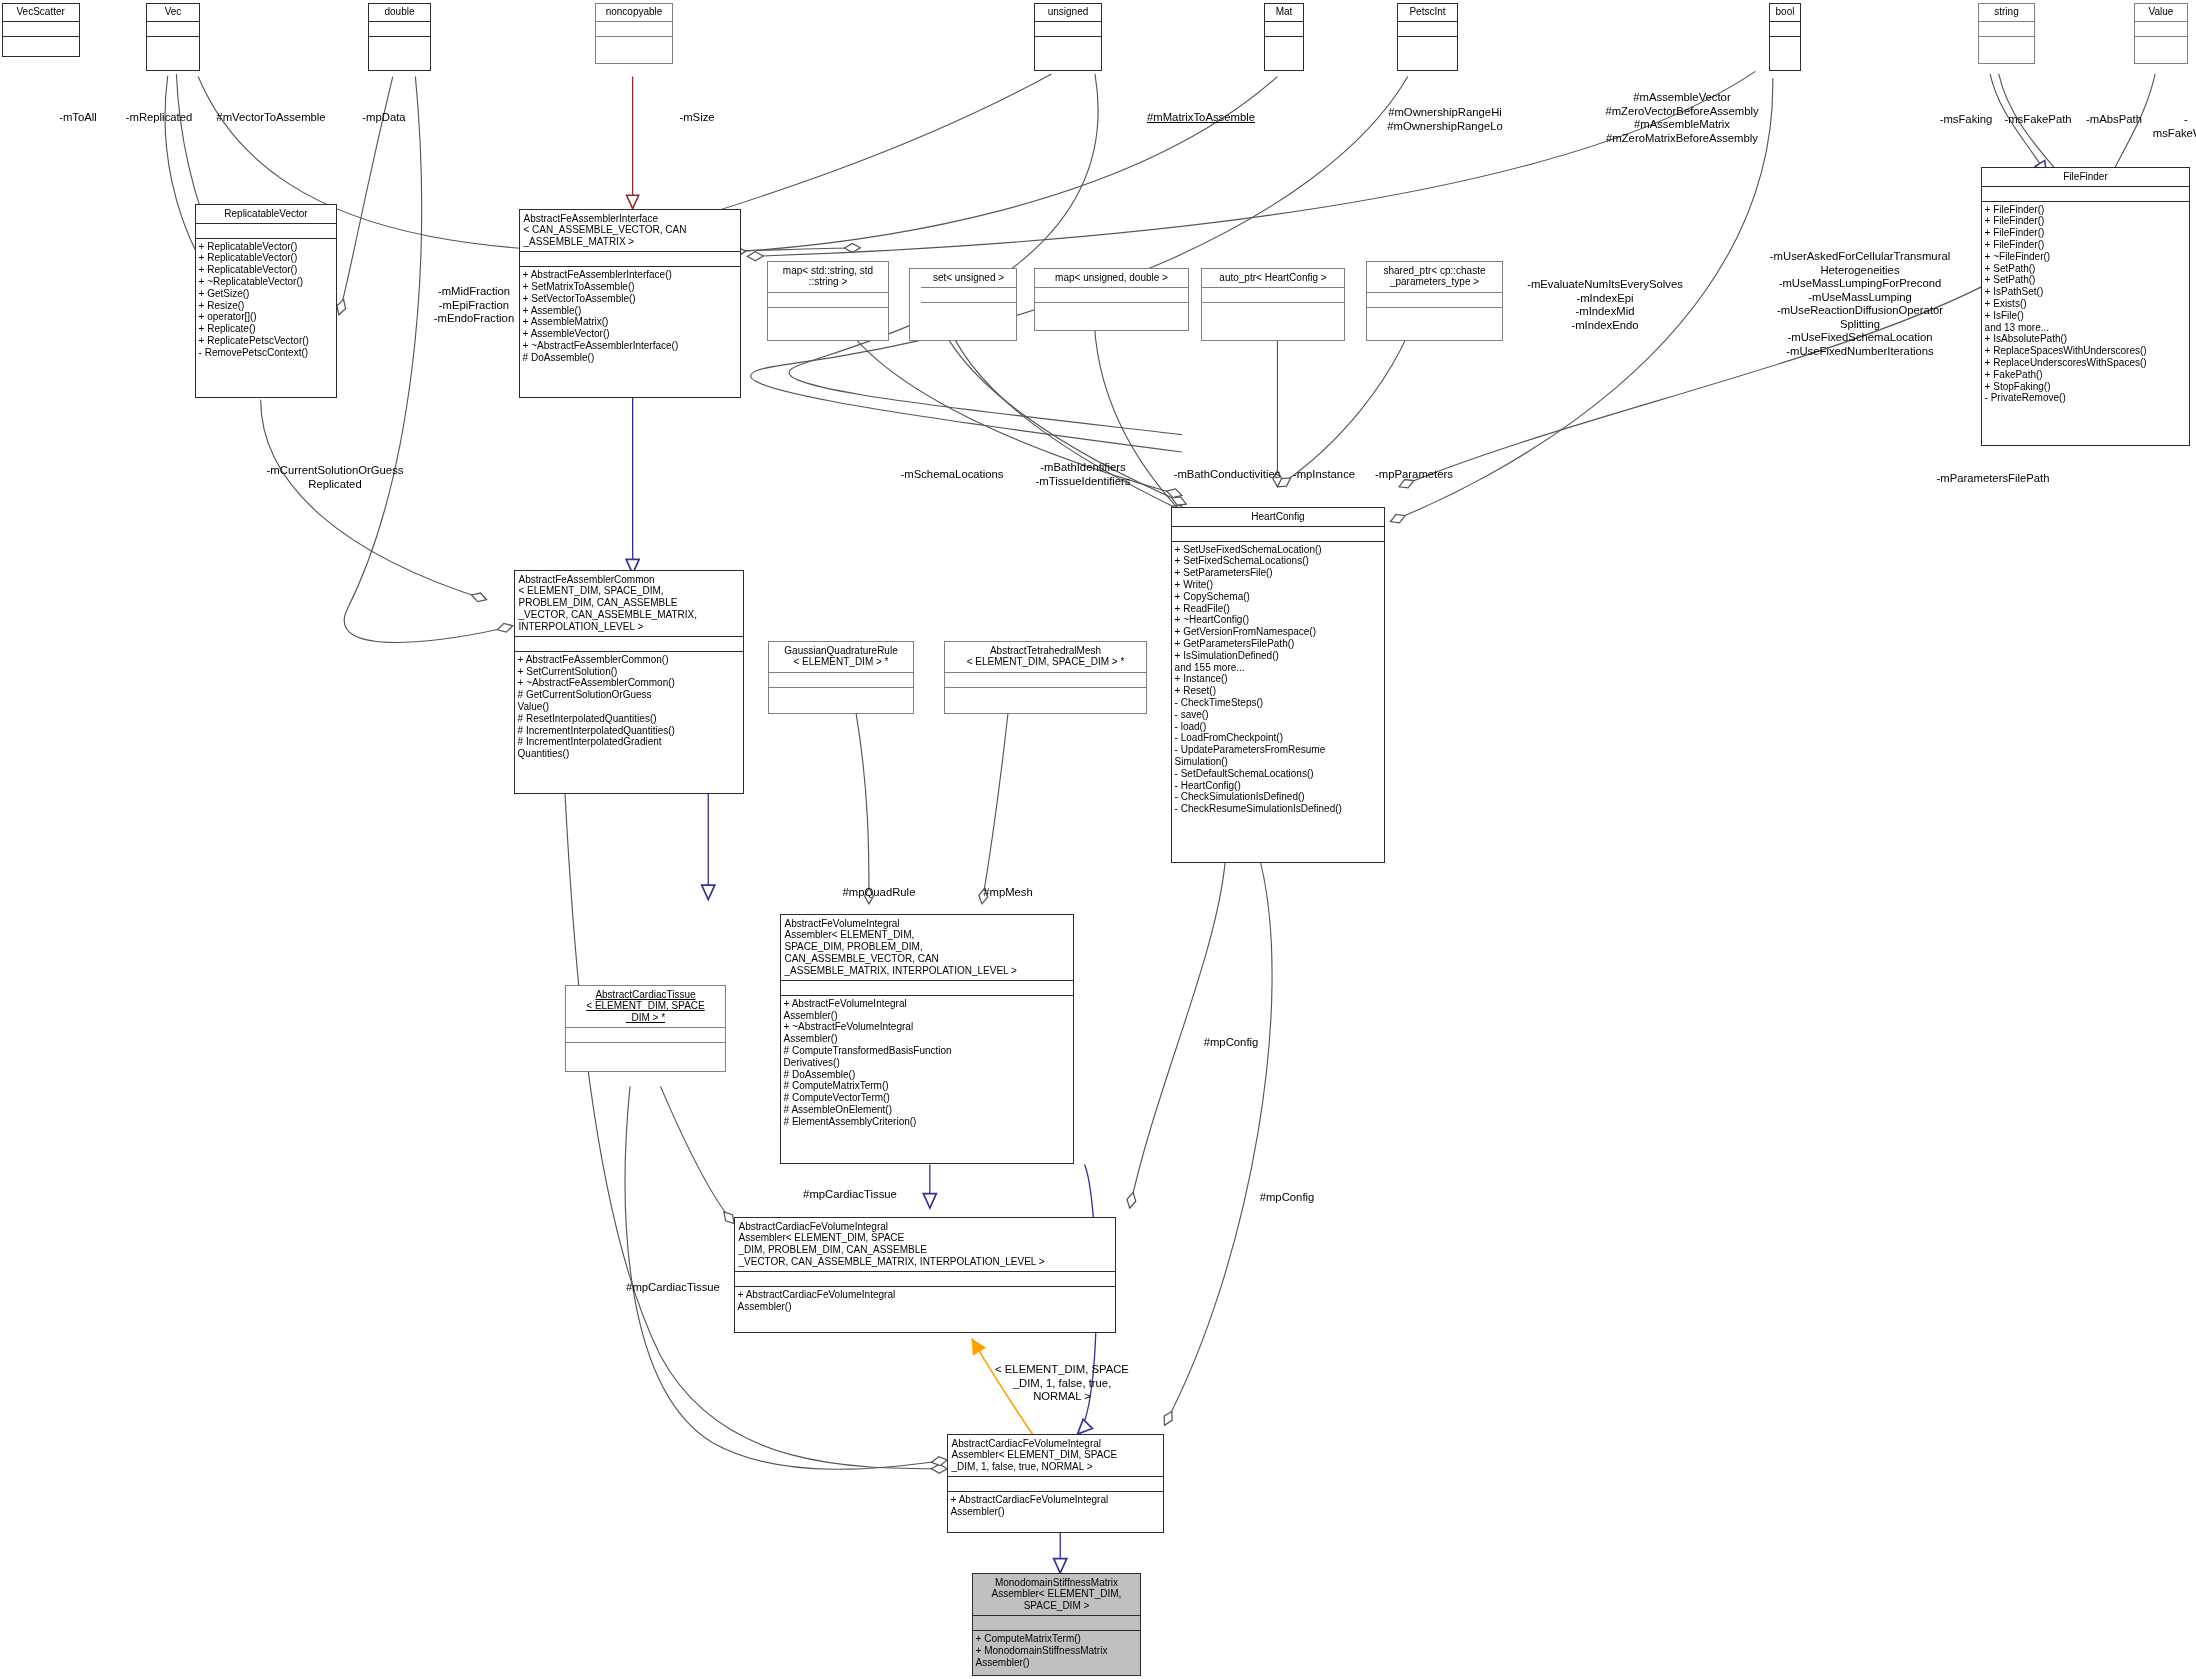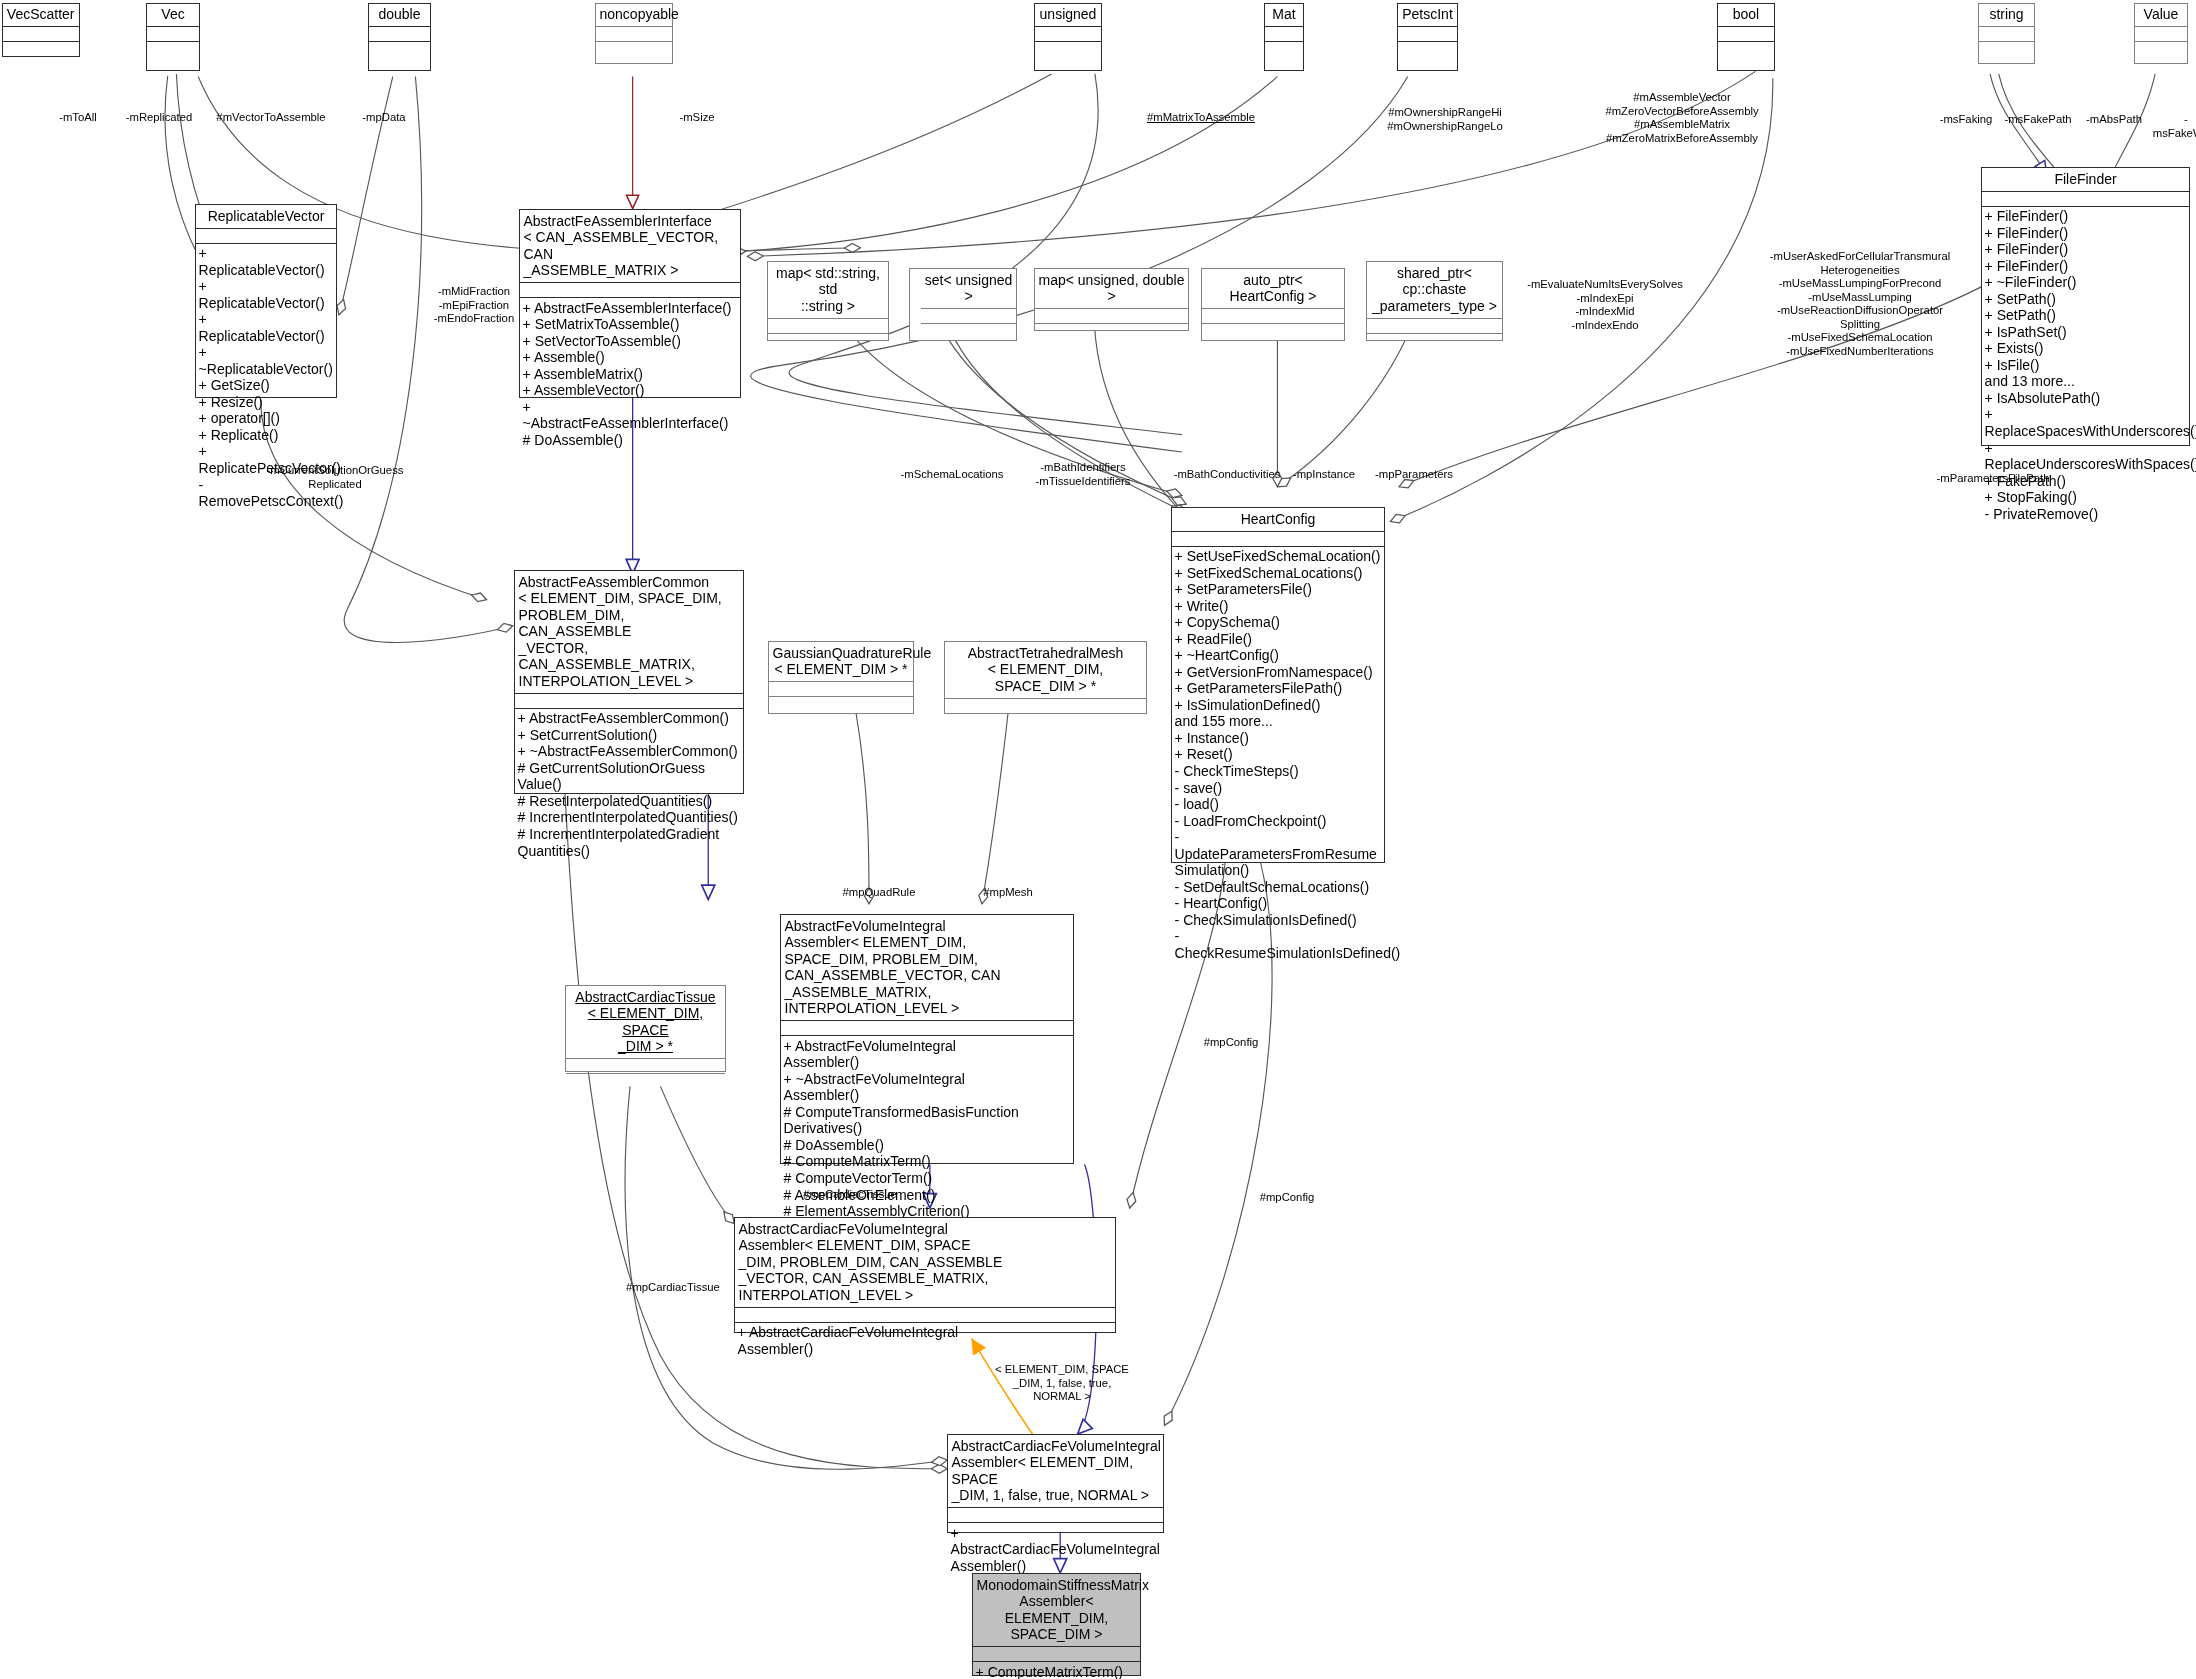--- a/index.html
+++ b/index.html
@@ -11,21 +11,21 @@
     overflow:hidden;
   }
   svg.edges{position:absolute;left:0;top:0;width:2196px;height:1680px;pointer-events:none;}
   
   .node{
     position:absolute;
     box-sizing:border-box;
     background:#ffffff;
     border:0.9px solid #808080;
     display:flex;flex-direction:column;
-    font-size:14px;
+    font-size:10px;
     line-height:1.18;
     color:#000;
   }
   .node.dark{border-color:#2b2b2b;}
   .node.filled{background:#c0c0c0;border-color:#2b2b2b;}
   .node .title{
     text-align:center;
     padding:2.6px 3.5px 3.5px 3.5px;
     white-space:pre-line;
   }
@@ -186,21 +186,21 @@
     <div class="attrs empty"></div>
     <div class="ops empty"></div>
   </div>
 
   <div class="node dark" style="left:1397px;top:2.6px;width:61px;height:68px;">
     <div class="title">PetscInt</div>
     <div class="attrs empty"></div>
     <div class="ops empty"></div>
   </div>
 
-  <div class="node dark" style="left:1717px;top:2.6px;width:58px;height:68px;">
+  <div class="node dark" style="left:1769px;top:2.6px;width:32px;height:68px;">
     <div class="title">bool</div>
     <div class="attrs empty"></div>
     <div class="ops empty"></div>
   </div>
 
   <div class="node" style="left:1978px;top:2.6px;width:57px;height:61px;">
     <div class="title">string</div>
     <div class="attrs empty"></div>
     <div class="ops empty"></div>
   </div>

